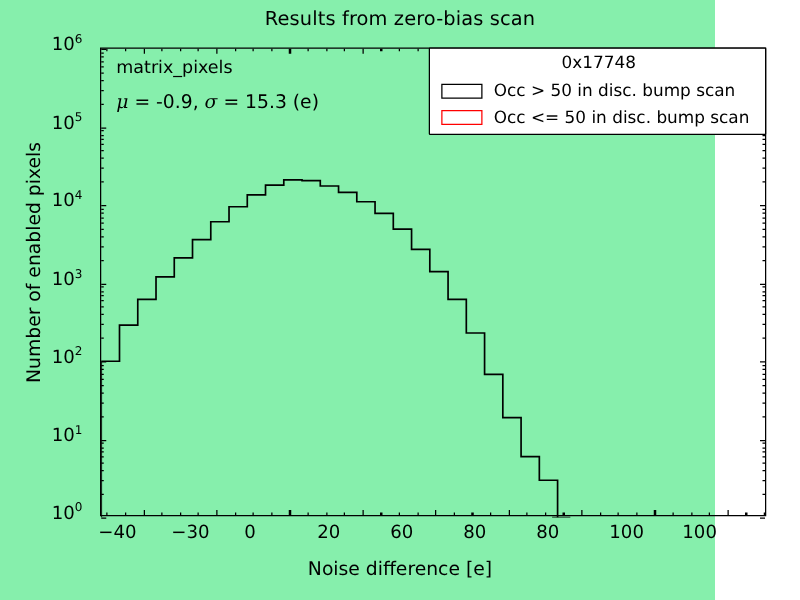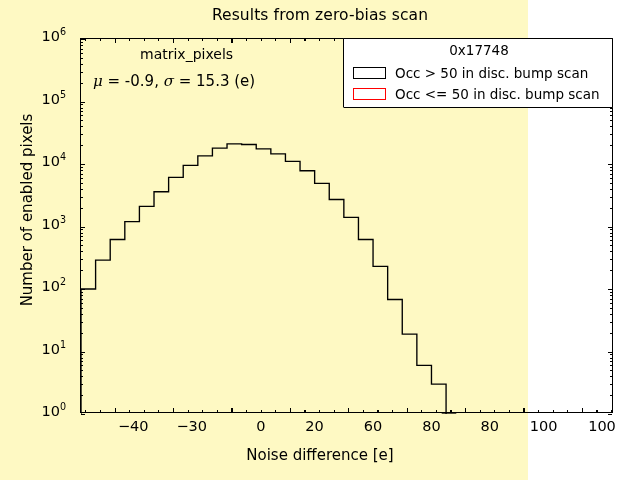--- a/index.html
+++ b/index.html
@@ -1,17 +1,17 @@
 <!DOCTYPE html>
 <html><head>
 <meta charset="utf-8">
 <style>
   html,body{margin:0;padding:0;background:#ffffff;}
   body{width:640px;height:480px;overflow:hidden;font-family:"DejaVu Sans",sans-serif;color:#000;}
-  #fig{position:relative;width:528px;height:480px;background:#fef9c3;}
+  #fig{position:relative;width:572px;height:480px;background:#86efac;}
 
   .title{
     position:absolute;left:0;top:6px;width:640px;text-align:center;
     font-size:15.5px;color:#000;letter-spacing:0.1px;
   }
 
   
   #axes{
     position:absolute;left:80px;top:38px;width:533px;height:375px;
     border:1.1px solid #000;box-sizing:border-box;background:transparent;
@@ -22,42 +22,42 @@
   .xtick{position:absolute;width:1.1px;background:#000;bottom:0;height:4.2px;}
   .xtick.minor{height:2.4px;}
   .ytick{position:absolute;height:1.1px;background:#000;left:0;width:4.2px;}
   .ytick.minor{width:2.4px;}
   .xtick-r{position:absolute;width:1.1px;background:#000;top:0;height:4.2px;}
   .xtick-r.minor{height:2.4px;}
   .ytick-r{position:absolute;height:1.1px;background:#000;right:0;width:4.2px;}
   .ytick-r.minor{width:2.4px;}
 
   .xticklabel{
-    position:absolute;top:418px;font-size:14.5px;text-align:right;
+    position:absolute;top:418px;font-size:14.5px;text-align:left;
     width:70px;color:#000;
   }
   .yticklabel{
     position:absolute;font-size:14.5px;text-align:right;width:46px;
     color:#000;right:auto;
   }
   .yticklabel sup{font-size:9.6px;vertical-align:super;line-height:0;}
 
   .xlabel{
     position:absolute;left:0;top:446px;width:640px;text-align:center;
     font-size:15px;color:#000;
   }
   .ylabel{
     position:absolute;font-size:15px;color:#000;
     transform:rotate(-90deg);transform-origin:left top;
     left:18px;top:400px;width:380px;text-align:center;
   }
 
   
   .annot{position:absolute;font-size:14px;color:#000;white-space:nowrap;}
-  #annot-name{left:93px;top:46px;margin-left:47px;}
+  #annot-name{left:93px;top:46px;}
   #annot-stats{left:93px;top:72px;font-size:15px;}
   #annot-stats i{font-family:"DejaVu Serif",serif;font-style:italic;}
 
   
   #legend{
     position:absolute;left:343px;top:38px;width:270px;height:70px;
     border:1.0px solid #000;background:#ffffff;box-sizing:border-box;
     border-radius:1px;
   }
   #legend-title{

